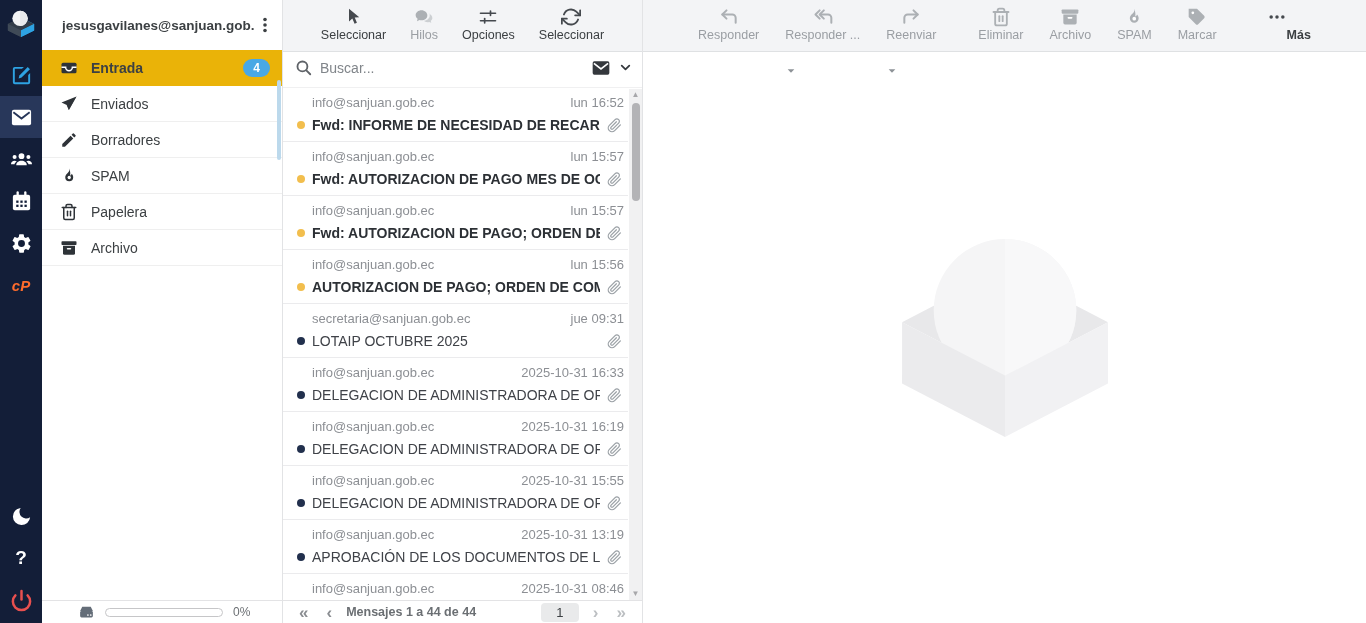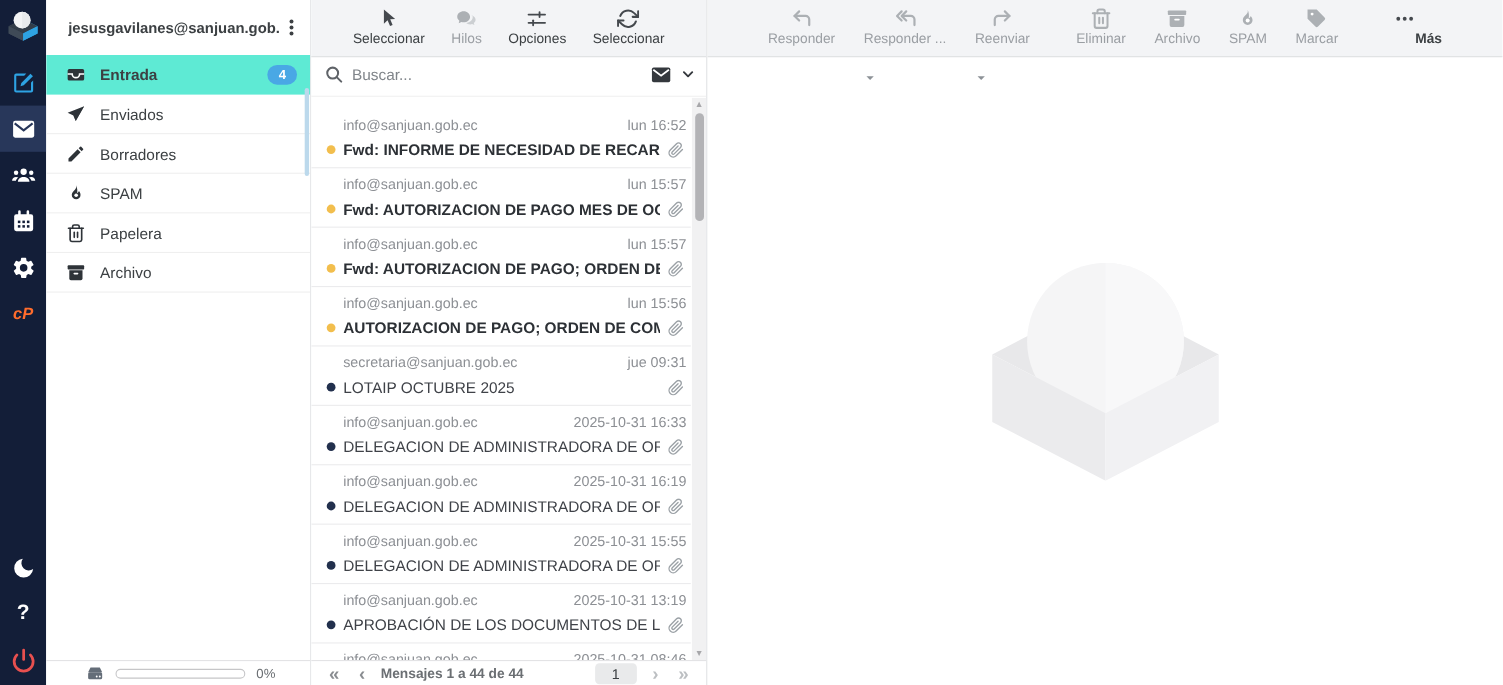--- a/index.html
+++ b/index.html
@@ -20,21 +20,21 @@
 
   
   .folders { width:241px; border-right:1px solid #e2e3e5; display:flex; flex-direction:column; background:#fff; position:relative; flex-shrink:0; }
   .account { height:50px; display:flex; align-items:center; padding:0 6px 0 20px; }
   .account-email { font-size:13.5px; font-weight:bold; color:#3c4043; flex:1; white-space:nowrap; overflow:hidden; }
   .kebab-btn { border:0; background:none; cursor:pointer; padding:4px; display:flex; }
   .folder-list { list-style:none; flex:1; overflow:hidden; }
   .folder-item { height:36px; display:flex; align-items:center; gap:13px; padding:0 12px 0 18px; border-bottom:1px solid #efefef; cursor:pointer; font-size:14px; color:#3c4043; }
   .folder-item .ficon { width:18px; height:18px; color:#2e3338; display:flex; }
   .folder-item .ficon svg { width:18px; height:18px; }
-  .folder-item.active { background:#5eead4; font-weight:bold; border-bottom:0;text-align:right; }
+  .folder-item.active { background:#eab308; font-weight:bold; border-bottom:0;text-align:right; }
   .folder-badge { margin-left:auto; background:#49a8e5; color:#fff; font-size:12px; font-weight:bold; border-radius:10px; padding:2px 10px; }
   .folders-scrollthumb { position:absolute; right:1px; top:80px; width:4px; height:80px; background:#bcd9ec; border-radius:2px; }
   .quota { height:23px; border-top:1px solid #e3e3e5; display:flex; align-items:center; gap:10px; padding:0 14px 0 36px; }
   .quota svg { width:17px; height:15px; color:#646d78; }
   .quota-bar { width:118px; height:9px; border:1px solid #c6c6c8; border-radius:5px; background:#fff; }
   .quota-pct { font-size:12px; color:#6b6f73; }
 
   
   .list { width:360px; border-right:1px solid #e2e3e5; display:flex; flex-direction:column; background:#fff; position:relative; flex-shrink:0; }
   .toolbar { height:52px; background:#f3f4f6; border-bottom:1px solid #dfe1e3; display:flex; align-items:flex-start; justify-content:center; gap:22px; padding-top:5px; }
@@ -49,21 +49,21 @@
 
   .search-bar { height:36px; display:flex; align-items:center; padding:0 10px 4px 12px; gap:8px; border-bottom:1px solid #f0f0f1; }
   .search-bar .sicon { color:#5f6368; display:flex; }
   .search-bar .sicon svg { width:17px; height:17px; }
   .search-input { flex:1; border:0; outline:none; font-size:14px; color:#3c4043; font-family:"Liberation Sans",sans-serif; }
   .search-input::placeholder { color:#80858a; }
   .scope-btn, .sdrop-btn { border:0; background:none; cursor:pointer; color:#34383d; display:flex; }
   .scope-btn svg { width:20px; height:20px; }
   .sdrop-btn svg { width:13px; height:13px; }
 
-  .messages { flex:1; overflow:hidden; position:relative; padding-right:14px;margin-top:11px; }
+  .messages { flex:1; overflow:hidden; position:relative; padding-right:14px; }
   .msg-row { height:54px; border-bottom:1px solid #ebebed; padding:7px 4px 0 14px; cursor:pointer; }
   .msg-line1 { display:flex; justify-content:space-between; font-size:13px; color:#8c8f94; padding-left:15px; }
   .msg-line2 { display:flex; align-items:center; gap:7px; margin-top:7px; }
   .msg-dot { width:8px; height:8px; border-radius:50%; flex-shrink:0; }
   .msg-dot.yellow { background:#f2be4d; }
   .msg-dot.dark { background:#22304d; }
   .msg-subject { flex:1; font-size:14px; color:#3f4248; white-space:nowrap; overflow:hidden; }
   .msg-row.unread .msg-subject { font-weight:bold; color:#2c3035; }
   .msg-clip { color:#9ba1a6; display:flex; flex-shrink:0; margin-right:2px; }
   .msg-clip svg { width:15px; height:15px; }

